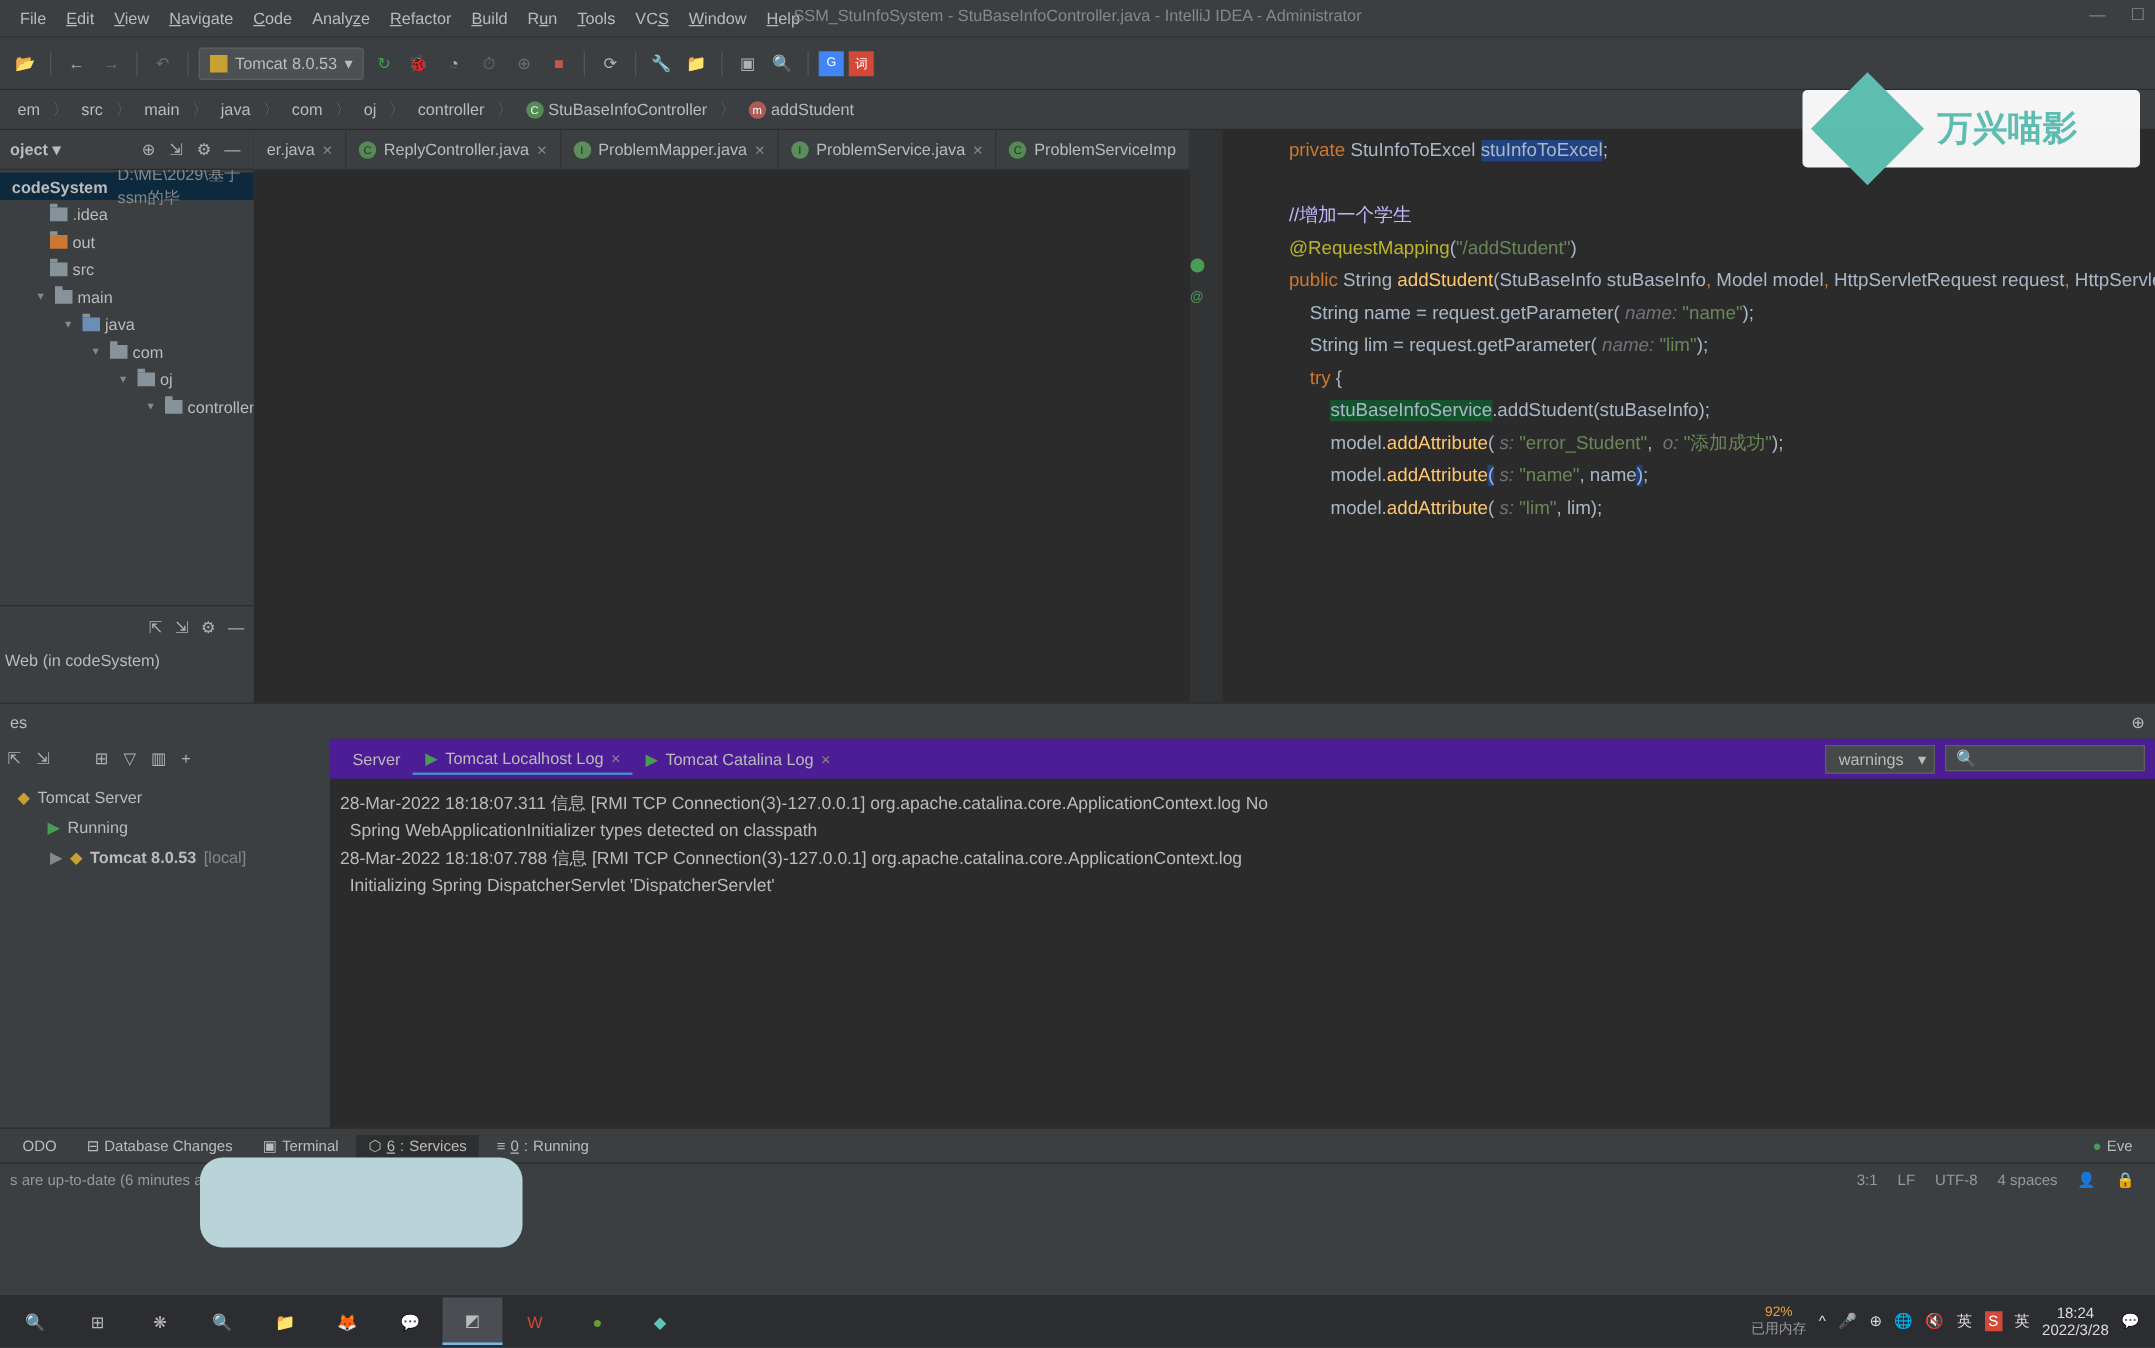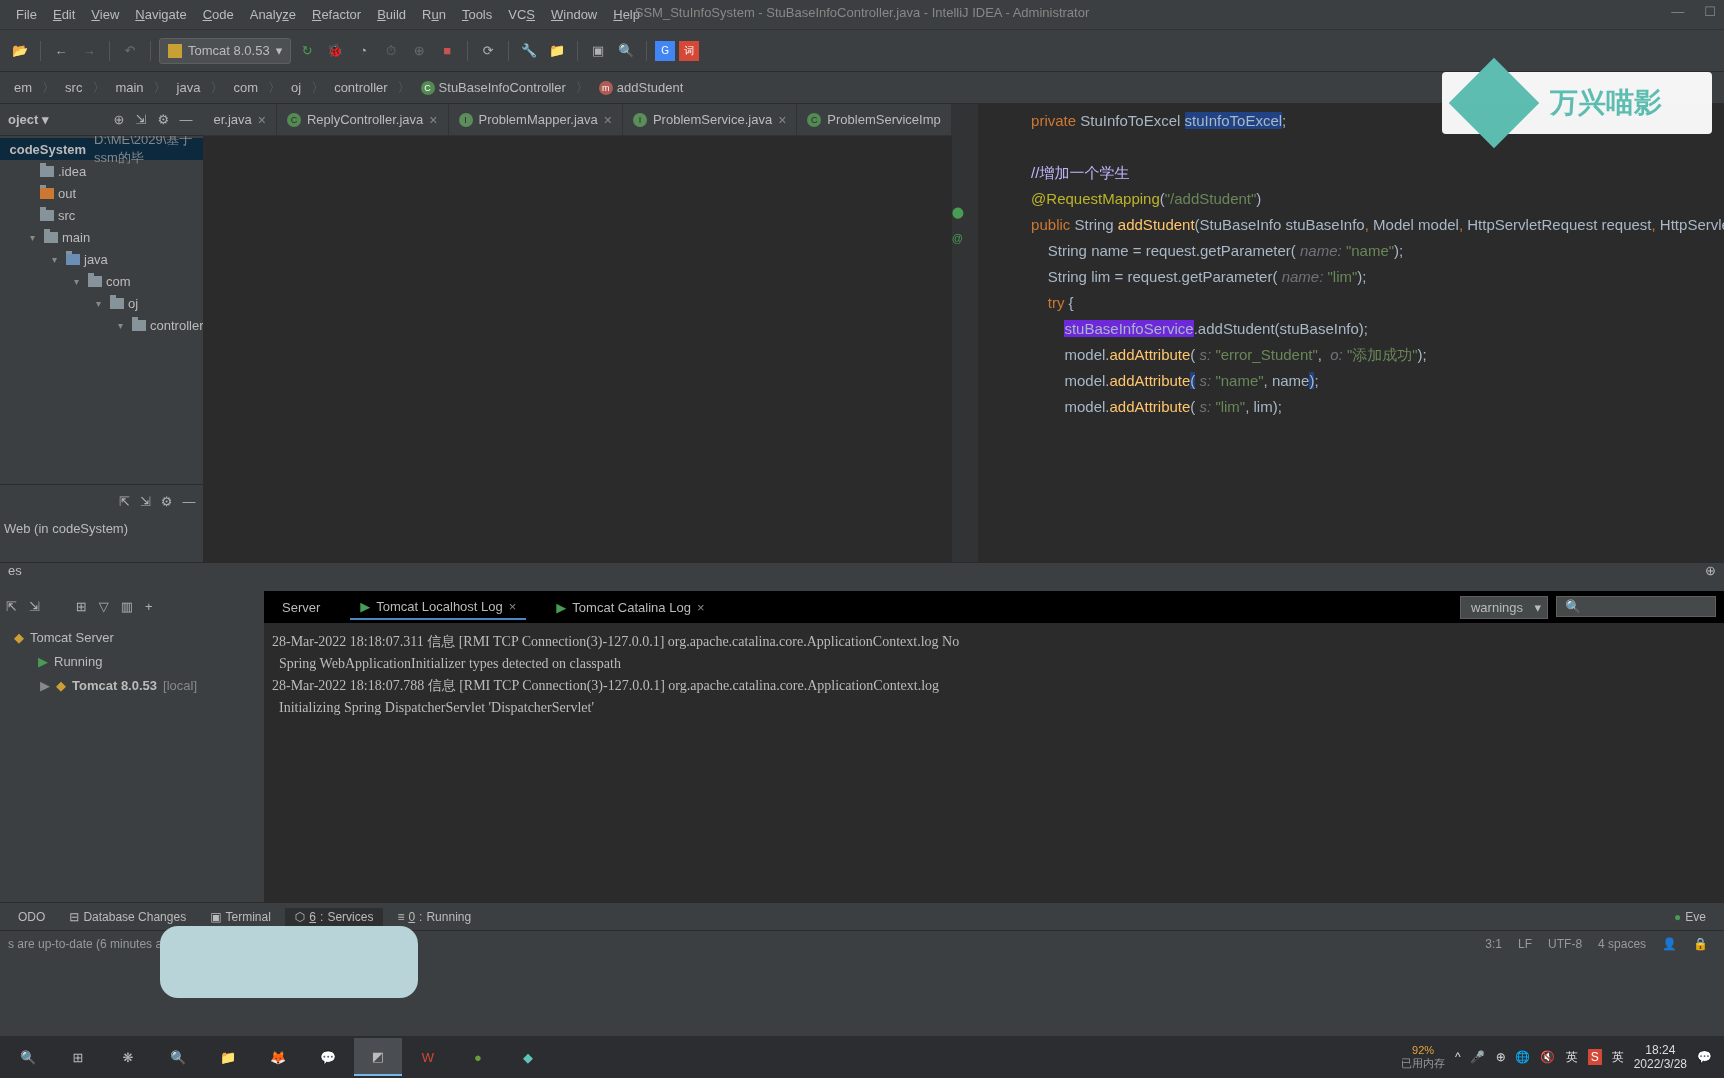--- a/index.html
+++ b/index.html
@@ -44,40 +44,40 @@
 .gutter div{height:26px}
 .gut-icons{width:26px;background:#313335;padding-top:4px}
 .gut-icons div{height:26px;display:flex;align-items:center;justify-content:center}
 .code{flex:1;padding:4px 0 0 20px;white-space:pre;color:#a9b7c6;position:relative}
 .code .line{height:26px}
 .kw{color:#cc7832}
 .str{color:#6a8759}
 .fn{color:#ffc66d}
 .param{color:#72737a;font-style:italic}
 .hl{background:#214283}
-.hl2{background:#6d28d9}
+.hl2{background:#14532d}
 .cm{color:#c4b5fd}
 .ann{color:#bbb529}
 .services-panel{height:340px;background:#3c3f41;display:flex;flex-direction:column;border-top:1px solid #2b2b2b}
-.sp-header{height:28px;display:flex;align-items:flex-start;padding:0 8px;font-size:13px}
+.sp-header{height:28px;display:flex;align-items:center;padding:0 8px;font-size:13px}
 .sp-header .spacer{flex:1}
 .sp-body{flex:1;display:flex}
 .sp-left{width:264px;display:flex;flex-direction:column}
 .sp-left-tb{height:30px;display:flex;align-items:center;padding:0 6px;gap:12px}
 .sp-left-tb span{cursor:pointer;color:#afb1b3}
 .sp-tree{flex:1;padding:4px}
 .sp-tree-row{display:flex;align-items:center;height:24px;gap:6px;cursor:pointer}
 .sp-right{flex:1;display:flex;flex-direction:column;background:#2b2b2b}
-.sp-tabs{height:32px;display:flex;align-items:center;background:#000000;gap:20px;padding:0 8px}
+.sp-tabs{height:32px;display:flex;align-items:center;background:#4c1d95;gap:0;padding:0 8px}
 .sp-tab{padding:4px 10px;cursor:pointer;display:flex;align-items:center;gap:6px;font-size:13px}
 .sp-tab.active{border-bottom:2px solid #4a88c7}
 .sp-tab .play{color:#499c54}
 .sp-filter{margin-left:auto;display:flex;gap:8px;align-items:flex-start}
 .sp-filter .search{background:#45494a;border:1px solid #5e6060;padding:2px 8px;width:160px;display:flex;align-items:center;gap:6px}
-.console{flex:1;padding:8px;font-family:Liberation Serif, serif;font-size:14px;line-height:22px;color:#bbb;white-space:pre-wrap}
+.console{flex:1;padding:8px;font-family:Liberation Sans, sans-serif;font-size:14px;line-height:22px;color:#bbb;white-space:pre-wrap}
 .bottom-tabs{height:28px;background:#3c3f41;display:flex;align-items:center;padding:0 8px;gap:4px;border-top:1px solid #2b2b2b;font-size:12px}
 .btab{padding:2px 10px;cursor:pointer;display:flex;align-items:center;gap:4px}
 .btab.active{background:#2d2f30}
 .statusbar{height:26px;background:#3c3f41;display:flex;align-items:center;padding:0 8px;font-size:12px;color:#999;border-top:1px solid #2b2b2b}
 .statusbar .spacer{flex:1}
 .statusbar .sb-item{padding:0 8px}
 .taskbar{height:42px;background:#2b2d31;display:flex;align-items:center;padding:0 4px;gap:2px;position:absolute;bottom:0;left:0;right:0}
 .taskbar .tb-app{width:48px;height:38px;display:flex;align-items:center;justify-content:center;cursor:pointer}
 .taskbar .tb-app.active{background:#4a4d52;border-bottom:2px solid #76b9ed}
 .taskbar .tray{margin-left:auto;display:flex;align-items:center;gap:10px;padding-right:8px;font-size:12px;color:#ddd}

